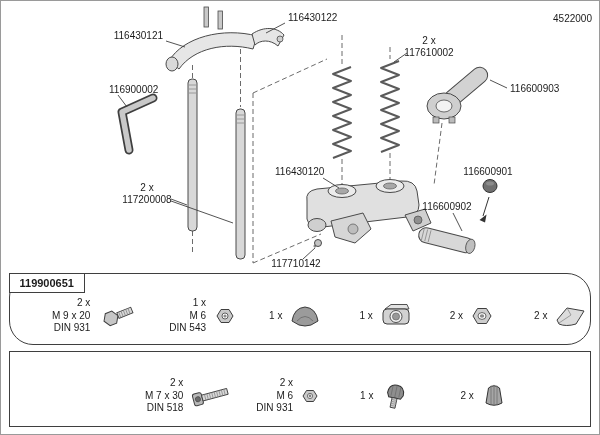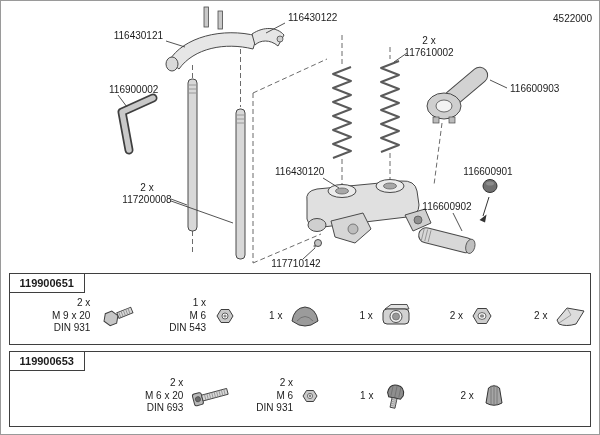--- a/index.html
+++ b/index.html
@@ -104,21 +104,21 @@
     <text x="509" y="91">116600903</text>
     <text x="274" y="174">116430120</text>
     <text x="146" y="190" text-anchor="middle">2 x</text>
     <text x="146" y="202" text-anchor="middle">117200008</text>
     <text x="295" y="266" text-anchor="middle">117710142</text>
     <text x="487" y="174" text-anchor="middle">116600901</text>
     <text x="446" y="209" text-anchor="middle">116600902</text>
   </svg>
 
   
-  <div class="kit-row" style="top:272px;height:72px;">
+  <div class="kit-row" style="top:272px;height:72px;border-radius:24px;">
     <div class="kit-id">119900651</div>
     <div class="kit-items">
 
       <div class="kit-item" style="margin-left:42px">
         <div class="qty">
           <span>2 x</span>
             <span>M 9 x 20</span>
             <span>DIN 931</span>
         </div>
         <svg class="icon" width="40" height="26">
@@ -192,28 +192,27 @@
           <path d="M3,16 L13,4 L30,7 L22,20 Q12,23 5,20 Z" fill="#dcdcdc" stroke="#3f3f3f" stroke-width="1"></path>
           <path d="M13,4 L17,11 L5,19" stroke="#8a8a8a" stroke-width="0.8" fill="none"></path>
         </svg>
       </div>
 
     </div>
   </div>
 
   
   <div class="kit-row" style="top:350px;height:76px;">
-    <div class="kit-id">119900653</div>
     <div class="kit-items">
 
       <div class="kit-item" style="margin-left:135px">
         <div class="qty">
           <span>2 x</span>
-            <span>M 6 x 20</span>
-            <span>DIN 693</span>
+            <span>M 7 x 30</span>
+            <span>DIN 518</span>
         </div>
         <svg class="icon" width="46" height="26">
           <g transform="rotate(-15 20 13)">
             <rect x="3" y="7" width="9" height="12" rx="2" fill="#b8b8b8" stroke="#3f3f3f" stroke-width="1"></rect>
             <circle cx="7.5" cy="13" r="2.6" fill="#6a6a6a" stroke="#3f3f3f" stroke-width="0.6"></circle>
             <rect x="12" y="10" width="26" height="6" fill="#d8d8d8" stroke="#3f3f3f" stroke-width="0.9"></rect>
             <path d="M15,10 v6 M17.5,10 v6 M20,10 v6 M22.5,10 v6 M25,10 v6 M27.5,10 v6 M30,10 v6 M32.5,10 v6 M35,10 v6" stroke="#848484" stroke-width="0.7"></path>
           </g>
         </svg>
       </div>

